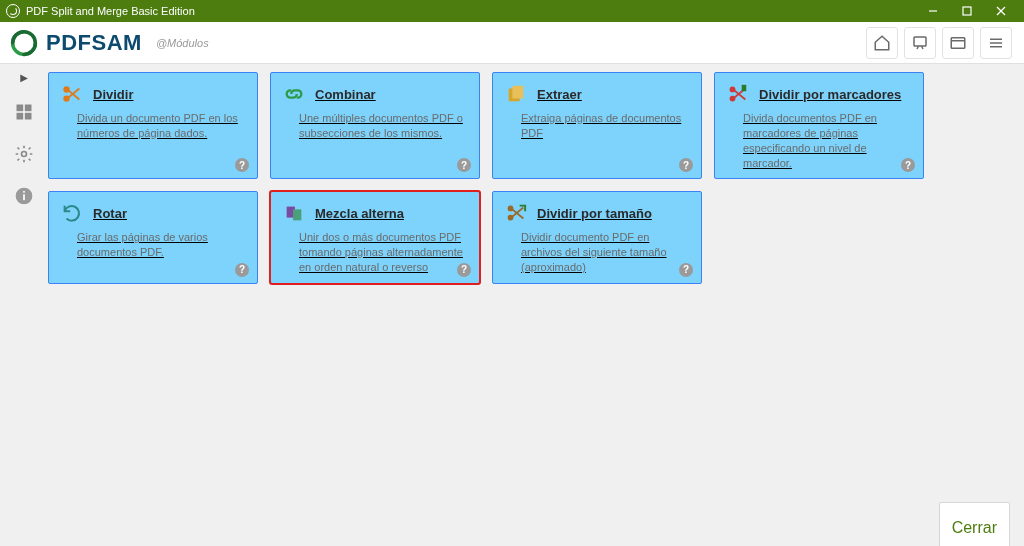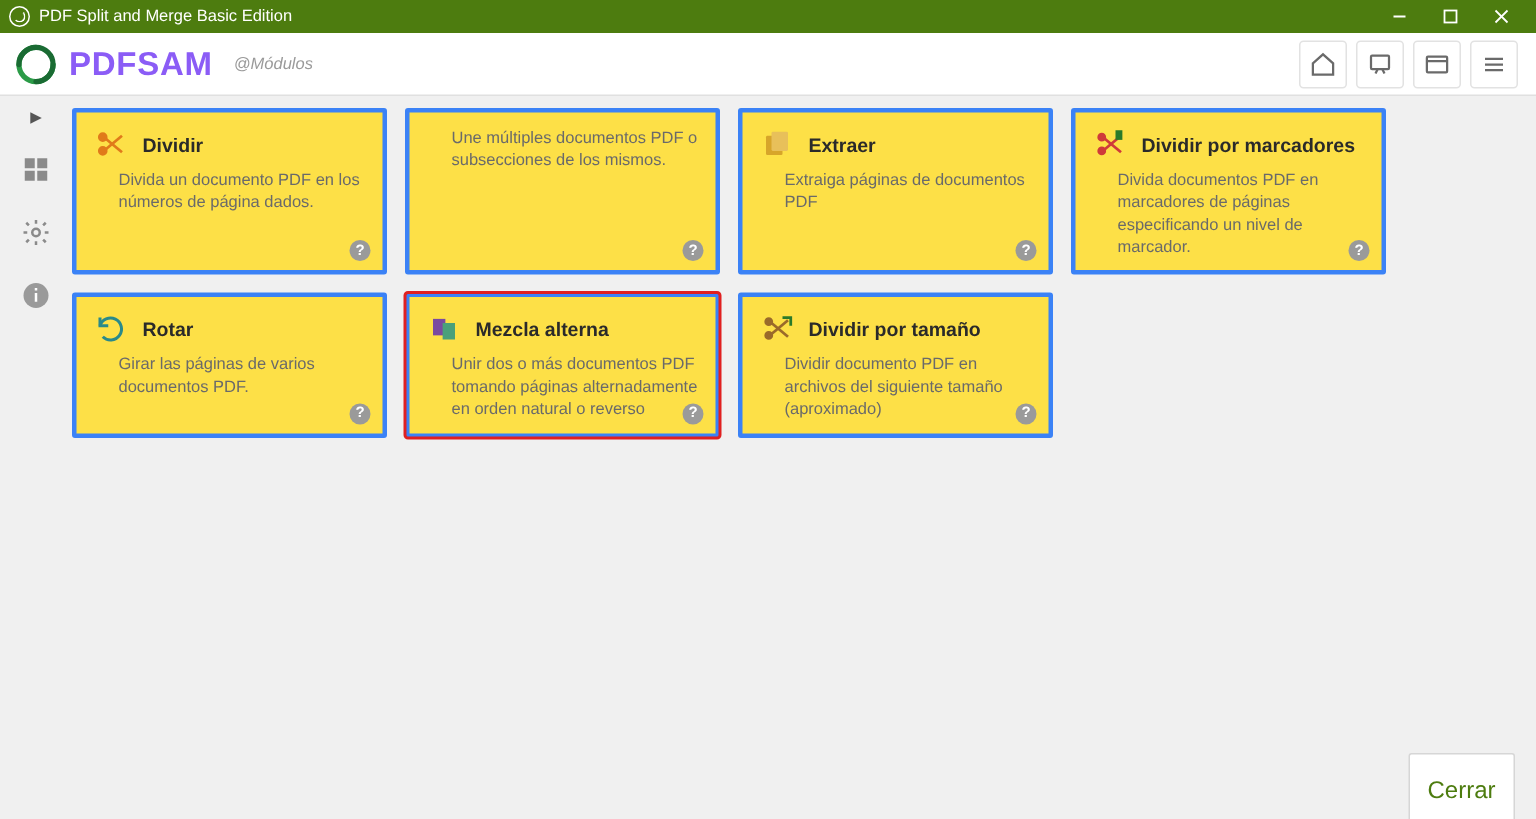--- a/index.html
+++ b/index.html
@@ -6,31 +6,31 @@
   html, body { width: 1024px; height: 546px; font-family: "Segoe UI", Arial, sans-serif; background: #f0f0f0; overflow: hidden; }
   .titlebar { height: 22px; background: #4d7c0f; color: #fff; display: flex; align-items: center; padding: 0 6px; font-size: 11px; }
   .titlebar .app-icon { width: 14px; height: 14px; border: 1.5px solid #fff; border-radius: 50%; margin-right: 6px; position: relative; }
   .titlebar .app-icon::after { content:""; position:absolute; inset:2px; border:1px solid #fff; border-radius:50%; border-top-color:transparent; border-left-color:transparent; }
   .titlebar .title { flex: 1; }
   .winbtn { width: 34px; height: 22px; display:flex; align-items:center; justify-content:center; }
   .winbtn svg { width: 12px; height: 12px; }
   .topbar { height: 42px; background: #fff; border-bottom: 1px solid #e0e0e0; display:flex; align-items:center; padding: 0 12px 0 10px; }
   .logo-wrap { display:flex; align-items:center; gap:8px; }
   .logo-mark { width:28px; height:28px; position:relative; }
-  .logo-text { font-weight:800; font-size:22px; letter-spacing:0.5px; color:#8b5cf6; }
+  .logo-text { font-weight:800; font-size:22px; letter-spacing:0.5px; color:#0c4a6e; }
   .breadcrumb { margin-left:6px; font-size:11px; color:#9a9a9a; font-style:italic; }
   .topbar-spacer { flex:1; }
   .topbtn { width:32px; height:32px; border:1px solid #e2e2e2; border-radius:3px; background:#fff; display:flex; align-items:center; justify-content:center; margin-left:6px; color:#6a6a6a; }
   .body { display:flex; height: calc(546px - 22px - 42px - 36px); }
   .sidebar { width:48px; display:flex; flex-direction:column; align-items:center; padding-top:8px; gap:16px; }
   .side-toggle { font-size:10px; color:#555; display:flex; align-items:center; gap:2px; }
   .side-btn { width:26px; height:26px; display:flex; align-items:center; justify-content:center; color:#8a8a8a; }
   .main { flex:1; padding: 8px 14px 0 0; }
   .grid { display:grid; grid-template-columns: repeat(4, 210px); gap:12px; }
-  .card { background:#fde047; border:3px solid #3b82f6; border-radius:2px; padding:10px 12px 8px 12px; position:relative; min-height:78px; }
+  .card { background:#7dd3fc; border:1px solid #3b82f6; border-radius:2px; padding:10px 12px 8px 12px; position:relative; min-height:78px;text-decoration:underline; }
   .card.highlight { outline: 2px solid #e02020; outline-offset:-1px; }
   .card-head { display:flex; align-items:center; gap:10px; margin-bottom:6px; }
   .card-icon { width:22px; height:22px; display:flex; align-items:center; justify-content:center; }
   .card-title { font-size:13px; font-weight:700; color:#2a2a2a; }
   .card-desc { font-size:11px; color:#6a6a6a; line-height:1.35;margin-left:16px; }
   .help { position:absolute; right:8px; bottom:6px; width:14px; height:14px; border-radius:50%; background:#9a9a9a; color:#fff; font-size:10px; font-weight:700; display:flex; align-items:center; justify-content:center; }
   .footer { height:36px; display:flex; align-items:center; justify-content:flex-end; padding-right:14px; }
   .btn-close { background:#fff; border:1px solid #d6d6d6; border-radius:2px; padding:16px 12px; font-size:16px; color:#4d7c0f; }
   
   .ic-orange { color:#e07a1a; }
@@ -142,20 +142,29 @@
                 <line x1="8" y1="16" x2="20" y2="6"></line>
               </svg>
           </span>
           <span class="card-title">Dividir</span>
         </div>
         <div class="card-desc">Divida un documento PDF en los números de página dados.</div>
         <span class="help">?</span>
       </div>
 
       <div class="card">
+        <div class="card-head">
+          <span class="card-icon ic-green">
+            <svg width="22" height="22" viewBox="0 0 24 24" fill="none" stroke="currentColor" stroke-width="2.5">
+                <path d="M9 12a4 4 0 0 1 4-4h3a4 4 0 0 1 0 8h-1"></path>
+                <path d="M15 12a4 4 0 0 1-4 4H8a4 4 0 0 1 0-8h1"></path>
+              </svg>
+          </span>
+          <span class="card-title">Combinar</span>
+        </div>
         <div class="card-desc">Une múltiples documentos PDF o subsecciones de los mismos.</div>
         <span class="help">?</span>
       </div>
 
       <div class="card">
         <div class="card-head">
           <span class="card-icon ic-yellow">
             <svg width="22" height="22" viewBox="0 0 24 24" fill="currentColor">
                 <rect x="4" y="6" width="12" height="14" rx="1" fill="#d7a52a"></rect>
                 <rect x="8" y="3" width="12" height="14" rx="1" fill="#e8c05a"></rect>

